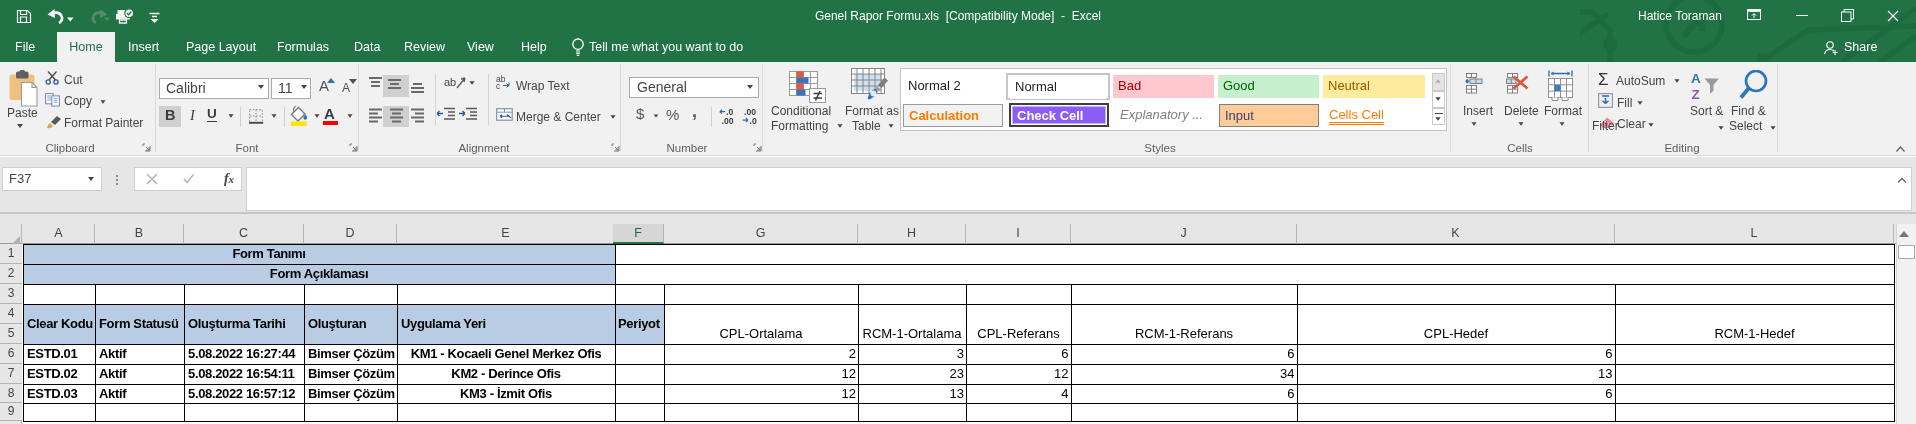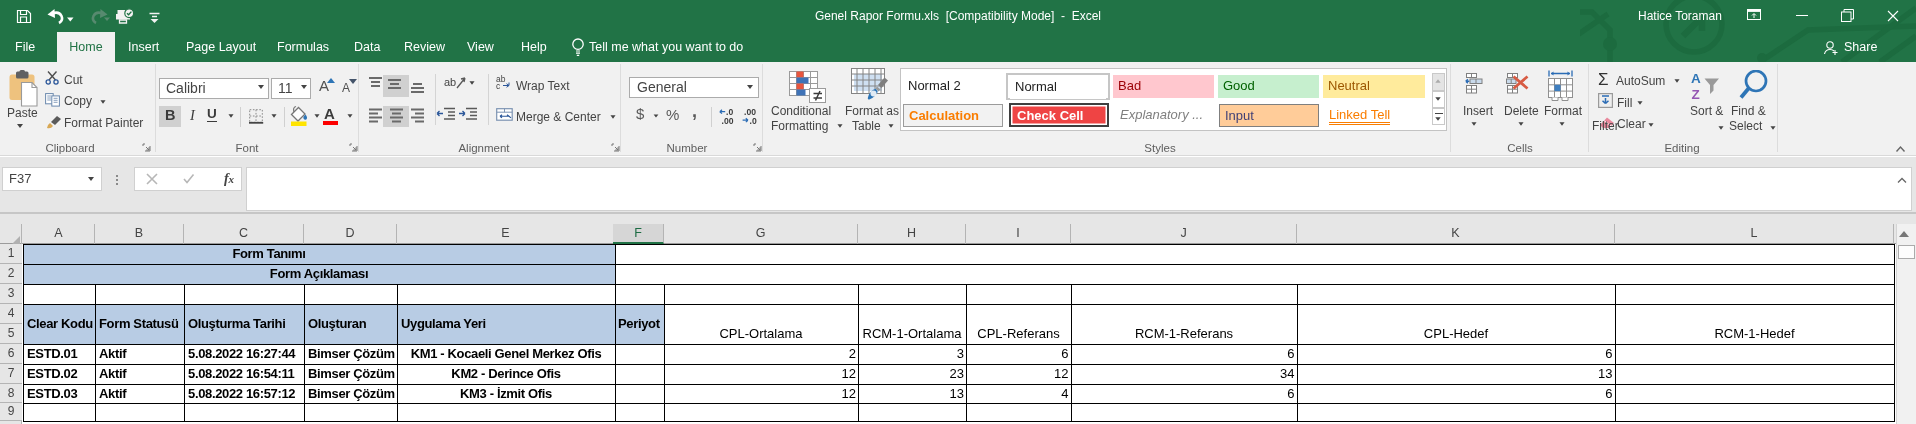--- a/index.html
+++ b/index.html
@@ -289,24 +289,24 @@
   <div class="car" style="left:888px;top:124px;transform:scale(.85)"></div>
 
   <div class="abs" style="left:900px;top:68px;width:547px;height:63px;background:#fff;border:1px solid #c3c3c3;"></div>
   <div class="sty" style="left:903px;top:75px;width:99px;color:#222;">Normal 2</div>
   <div class="abs" style="left:1006px;top:73px;width:104px;height:26.5px;border:2.5px solid #c6c6c6;background:#fff;"></div>
   <div class="sty" style="left:1010px;top:76px;width:96px;color:#222;background:#fff;">Normal</div>
   <div class="sty" style="left:1113px;top:75px;width:101px;color:#9c0006;background:#ffc7ce;">Bad</div>
   <div class="sty" style="left:1218px;top:75px;width:101px;color:#006100;background:#c6efce;">Good</div>
   <div class="sty" style="left:1323px;top:75px;width:102px;color:#9c5700;background:#ffeb9c;">Neutral</div>
   <div class="sty" style="left:903px;top:104px;width:100px;color:#fa7d00;background:#f2f2f2;border:1px solid #9b9b9b;font-weight:bold;">Calculation</div>
-  <div class="sty" style="left:1009px;top:103px;width:100px;height:23.5px;color:#fff;background:#ef4444;border:2px solid #3f3f3f;box-shadow:inset 0 0 0 1.5px #fff;font-weight:bold;padding-left:6px;">Check Cell</div>
+  <div class="sty" style="left:1009px;top:103px;width:100px;height:23.5px;color:#fff;background:#8b5cf6;border:2px solid #3f3f3f;box-shadow:inset 0 0 0 1.5px #fff;font-weight:bold;padding-left:6px;">Check Cell</div>
   <div class="sty" style="left:1115px;top:104px;width:100px;color:#7f7f7f;font-style:italic;">Explanatory ...</div>
   <div class="sty" style="left:1219px;top:104px;width:100px;color:#3f3f76;background:#ffcc99;border:1px solid #7f7f7f;">Input</div>
-  <div class="sty" style="left:1324px;top:104px;width:101px;color:#fa7d00;"><span style="border-bottom:3px double #fa7d00;">Linked Tell</span></div>
+  <div class="sty" style="left:1324px;top:104px;width:101px;color:#fa7d00;"><span style="border-bottom:3px double #fa7d00;">Cells Cell</span></div>
   <div class="abs" style="left:1431.5px;top:72.5px;width:13.5px;height:18px;background:#e4e4e4;border:1px solid #c9c9c9;"></div>
   <div class="abs" style="left:1431.5px;top:90.5px;width:13.5px;height:17px;background:#fff;border:1px solid #c9c9c9;"></div>
   <div class="abs" style="left:1431.5px;top:107.5px;width:13.5px;height:17.5px;background:#fff;border:1px solid #c9c9c9;"></div>
   <div class="car" style="left:1434.5px;top:79px;transform:rotate(180deg) scale(.9);border-top-color:#ababab;"></div>
   <div class="car" style="left:1434.5px;top:97px;transform:scale(.9);"></div>
   <div class="abs" style="left:1435px;top:112.5px;width:8px;height:1.6px;background:#444;"></div>
   <div class="car" style="left:1434.5px;top:116.5px;transform:scale(.9);"></div>
   <div class="ribbon-lbl" style="left:1110px;top:142px;width:100px;">Styles</div>
 
   <svg class="abs" style="left:1464px;top:72px" width="22" height="22" viewBox="0 0 22 22">

